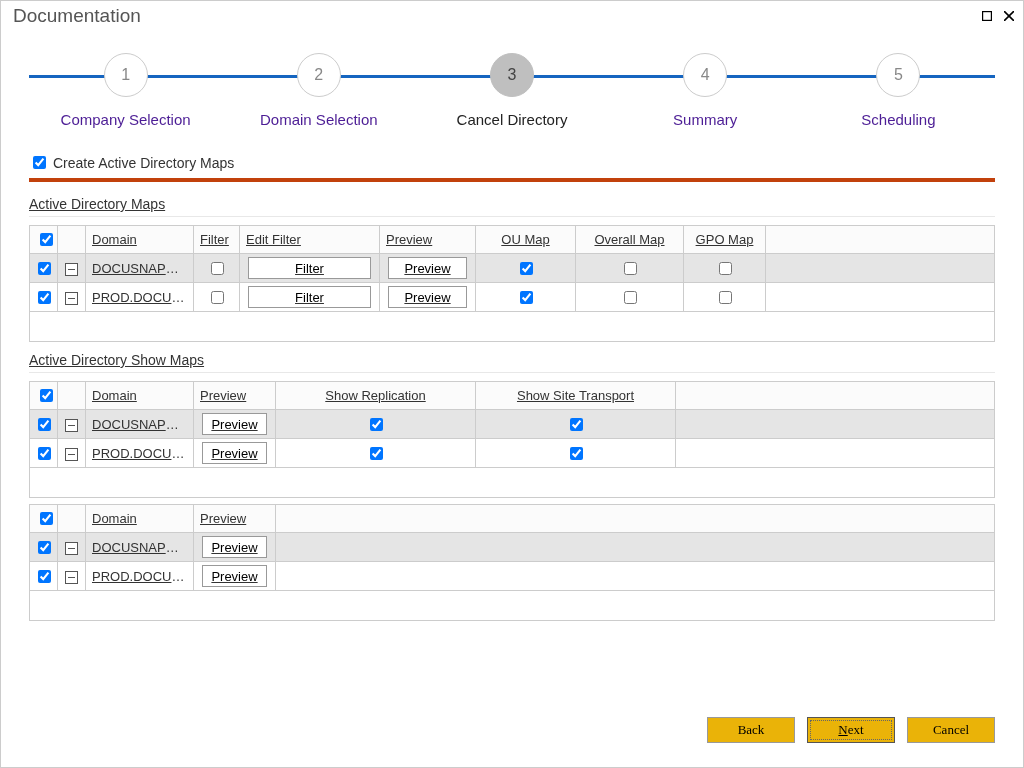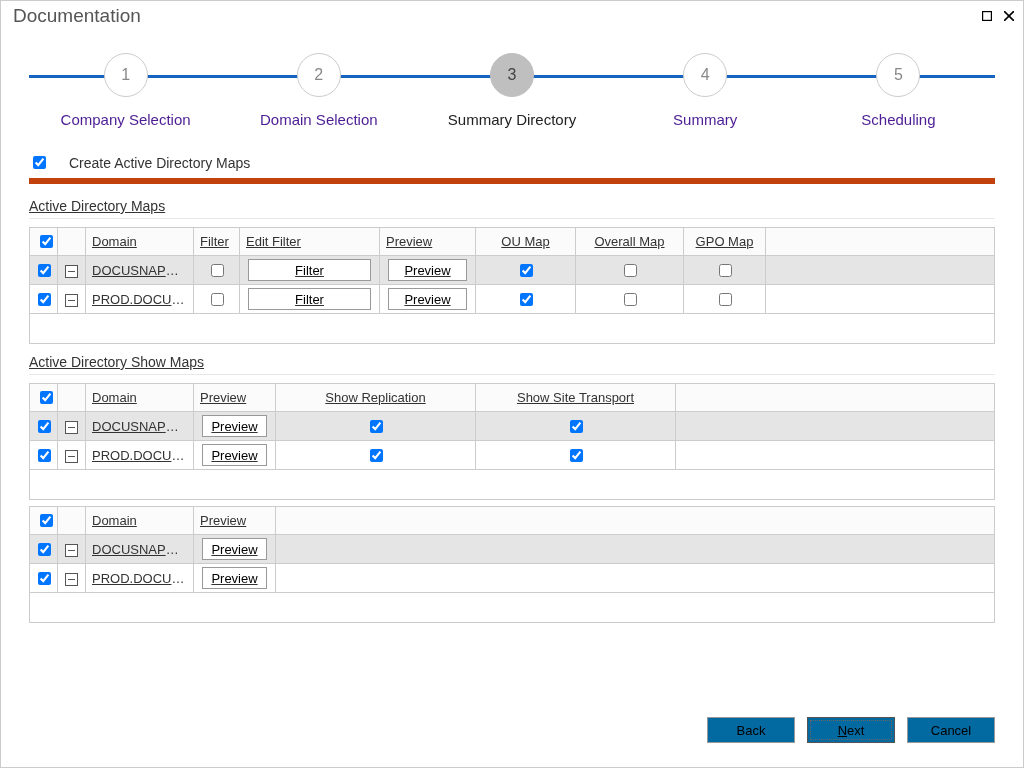--- a/index.html
+++ b/index.html
@@ -15,37 +15,37 @@
   .step-line { position:absolute; top:22px; left:0; right:0; height:3px; background:#1565c0;}
   .steps { position:relative; display:flex; justify-content:space-between;}
   .step { flex:1; text-align:center;}
   .circle { width:44px; height:44px; border-radius:50%; border:1px solid #ccc; background:#fff; display:flex; align-items:center; justify-content:center; font-size:16px; color:#888; margin:0 auto; position:relative; z-index:2;}
   .step.active .circle { background:#bfbfbf; color:#444; border-color:#bfbfbf;}
   .step-label { margin-top:14px; font-size:15px; color:#4c1d95;}
   .step.active .step-label { color:#222;}
   
   .section { margin:6px 18px 0 18px;text-decoration:underline;}
   .sec-heading { font-size:14px; color:#333; padding:4px 0 4px 0; border-bottom:1px solid #e8e8e8; margin-bottom:8px; font-weight:400;}
-  .create-row { display:flex; align-items:center; gap:20px; font-size:14px; margin:0 18px 4px 18px; padding-bottom:6px; border-bottom:6px solid #c2410c;}
+  .create-row { display:flex; align-items:center; gap:4px; font-size:14px; margin:0 18px 4px 18px; padding-bottom:6px; border-bottom:4px solid #c2410c;}
   
   .grid { border:1px solid #bbb; width:100%; border-collapse:collapse; table-layout:fixed;}
   .grid th, .grid td { border:1px solid #ccc; padding:0; height:28px; font-weight:400; font-size:13px; color:#333; text-align:left; overflow:hidden;}
   .grid th { background:#fbfbfb; padding:0 6px;}
   .grid td { padding:0 4px;}
   .grid td.center, .grid th.center { text-align:center;}
   .row-alt { background:#e5e5e5;}
   .grid-footer td { height:30px; border-top:1px solid #ccc; background:#fff;}
   .cell-btn { display:block; width:calc(100% - 8px); margin:3px auto; height:22px; border:1px solid #999; background:#fff; font-size:13px; cursor:pointer; padding:0 4px;}
   .chk { width:13px; height:13px; vertical-align:middle;}
   .minus-box { display:inline-flex; width:13px; height:13px; border:1px solid #555; align-items:center; justify-content:center; vertical-align:middle; background:#fff;}
   .minus-box::after { content:""; width:7px; height:1px; background:#555;}
   .domain-cell { padding:0 6px !important; white-space:nowrap; overflow:hidden; text-overflow:ellipsis;}
   
   .footer { display:flex; justify-content:flex-end; gap:12px; padding:12px 18px 14px 0;}
-  .btn { min-width:88px; height:26px; border:1px solid #999; background:#0369a1; font-size:13px; cursor:pointer;}
+  .btn { min-width:88px; height:26px; border:1px solid #999; background:#eab308; font-size:13px; cursor:pointer;font-family:Liberation Serif, serif;}
   .btn.primary { outline:1px dotted #666; outline-offset:-4px; border:1px solid #555;}
   .u { text-decoration:underline;}
 </style>
 </head>
 <body>
 
 <div class="window">
 
   <div class="titlebar">
     <div class="title">Documentation</div>
@@ -72,21 +72,21 @@
           <div class="step">
             <div class="circle">1</div>
   <div class="step-label">Company Selection</div>
           </div>
           <div class="step">
             <div class="circle">2</div>
   <div class="step-label">Domain Selection</div>
           </div>
           <div class="step active">
             <div class="circle">3</div>
-  <div class="step-label">Summary Directory</div>
+  <div class="step-label">Cancel Directory</div>
           </div>
           <div class="step">
             <div class="circle">4</div>
   <div class="step-label">Summary</div>
           </div>
           <div class="step">
             <div class="circle">5</div>
   <div class="step-label">Scheduling</div>
           </div>
         </div>

